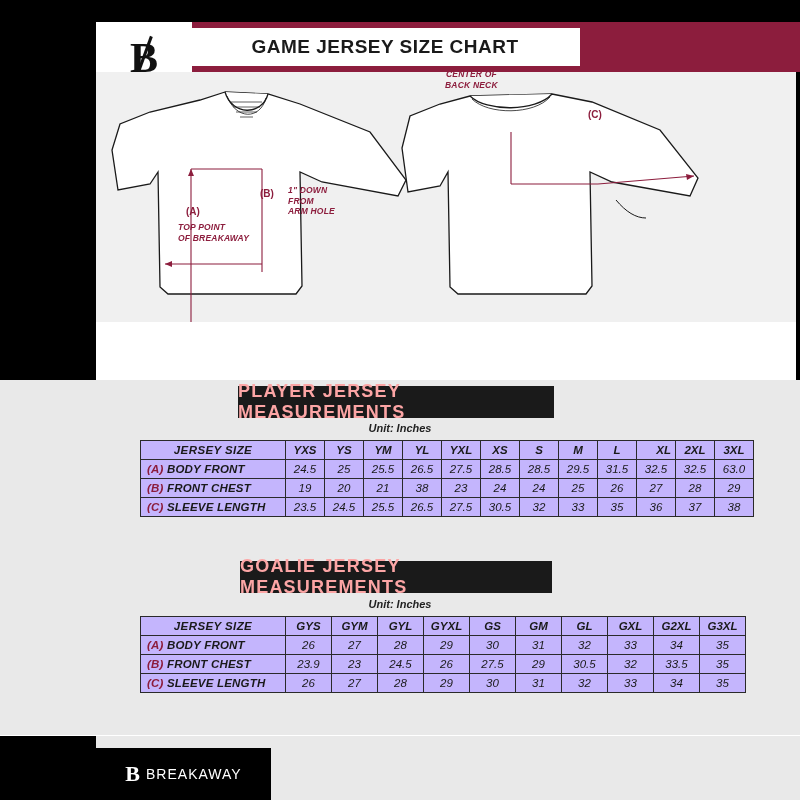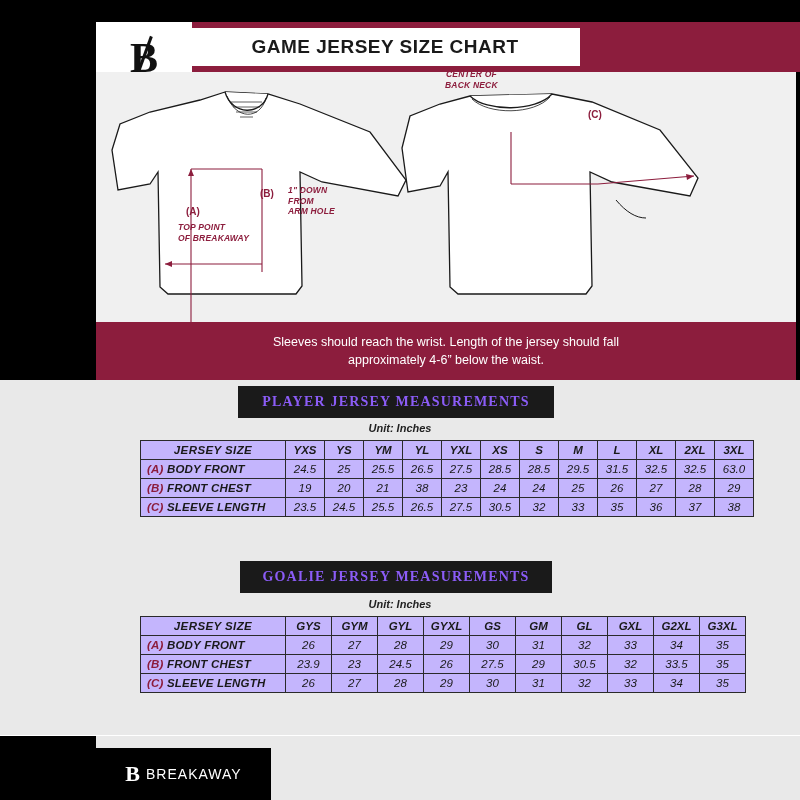--- a/index.html
+++ b/index.html
@@ -157,28 +157,28 @@
   }
   
   .sec-strip {
     position: absolute;
     left: 0; width: 800px;
     background: #e9e9e9;
   }
   .sec-head {
     position: absolute;
     background: #1a1a1a;
-    color: #8b5cf6;
+    color: #fca5a5;
     display: flex;
     align-items: center;
     justify-content: center;
-    font-size: 14px;
+    font-size: 18px;
     font-weight: bold;
     letter-spacing: 1.2px;
-    font-family: Liberation Serif, serif;
+    font-family: Liberation Sans, sans-serif;
   }
   .unit {
     position: absolute;
     width: 800px;
     text-align: center;
     font-size: 11px;
     font-weight: bold;
     font-style: italic;
     color: #222;
   }
@@ -336,45 +336,41 @@
 
     <div class="lbl" style="left:588px; top:37px;">(C)</div>
     <div class="ann" style="left:445px; top:-3px; white-space:pre; text-align:center;">CENTER OF
 BACK NECK</div>
   </div>
   <div class="illus-left-black"></div>
   <div class="illus-right-black"></div>
 
   <div class="note-black-l"></div>
   <div class="note-black-r"></div>
-  <div class="note">
-    <div>Sleeves should reach the wrist. Length of the jersey should fall</div>
-    <div>approximately 4-6” below the waist.</div>
-  </div>
 
   <div class="sec-strip" style="top:380px; height:175px;"></div>
   <div class="sec-head" style="top:386px; left:238px; width:316px; height:32px;">
     <span>PLAYER JERSEY MEASUREMENTS</span>
   </div>
   <div class="unit" style="top:422px;">Unit: Inches</div>
 
   <table class="sz" id="player-table" style="top:440px; left:140px;">
     <thead>
       <tr>
         <th class="hdrlabel" style="width:136px;">JERSEY SIZE</th>
       <th style="width: 30px;">YXS</th>
           <th style="width: 30px;">YS</th>
           <th style="width: 30px;">YM</th>
           <th style="width: 30px;">YL</th>
           <th style="width: 30px;">YXL</th>
           <th style="width: 30px;">XS</th>
           <th style="width: 30px;">S</th>
           <th style="width: 30px;">M</th>
           <th style="width: 30px;">L</th>
-          <th style="width: 30px;">XL</th>
+          <th style="width: 30px; text-align: right;">XL</th>
           <th style="width: 30px;">2XL</th>
           <th style="width: 30px;">3XL</th>
         </tr>
     </thead>
     <tbody>
         <tr>
           <td class="rowlabel"><span class="tag">(A) </span>BODY FRONT</td>
           <td class="val">24.5</td>
           <td class="val">25</td>
           <td class="val">25.5</td>

